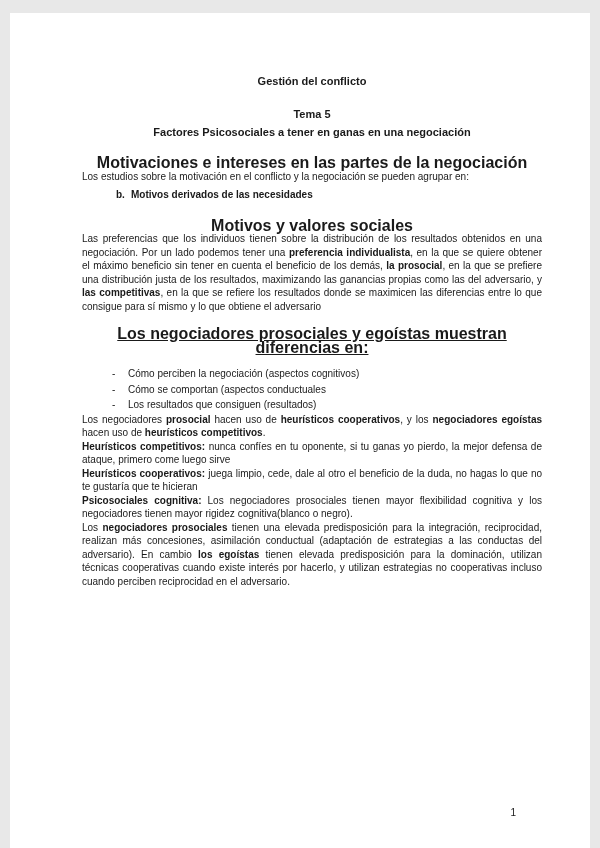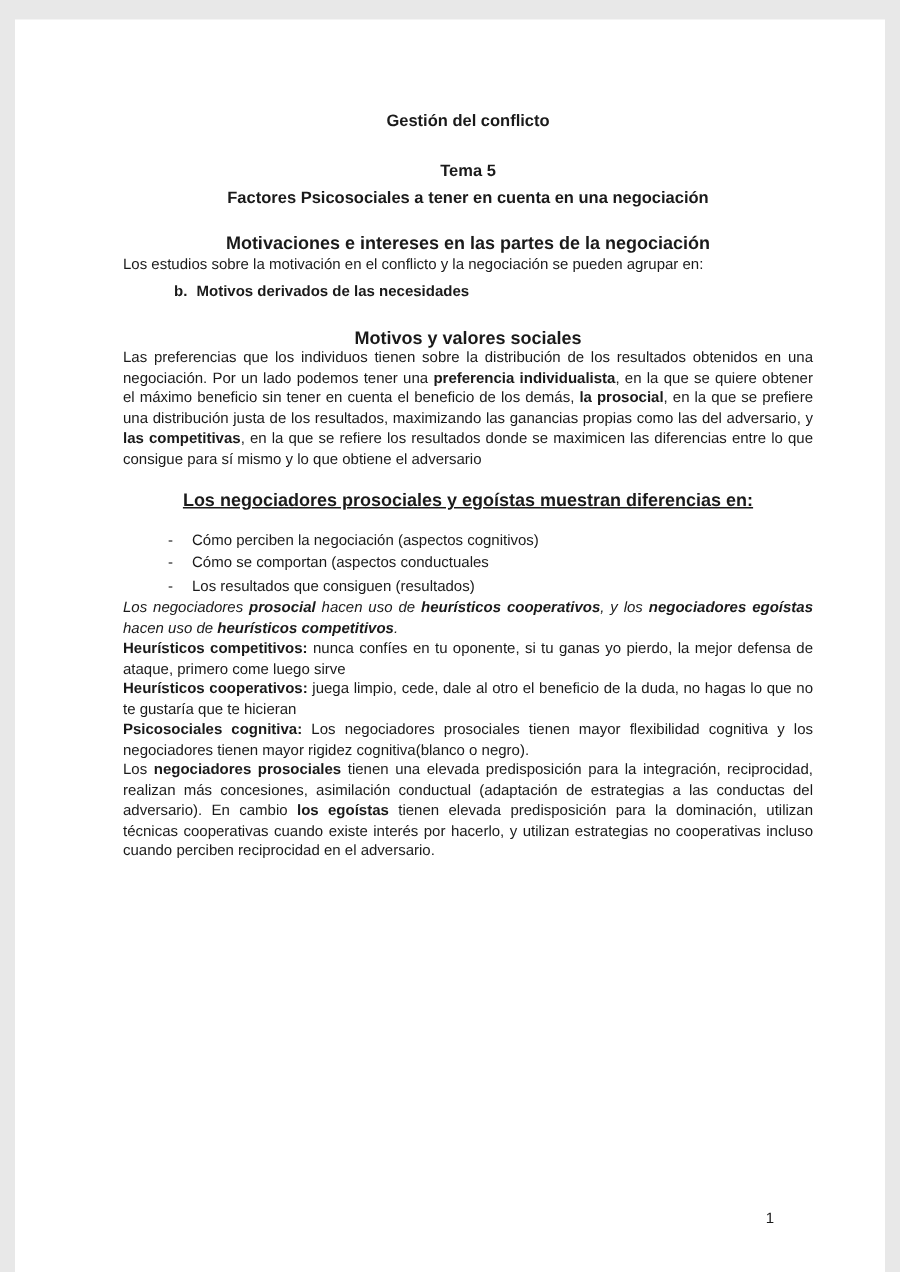--- a/index.html
+++ b/index.html
@@ -21,21 +21,21 @@
     text-align: center;
     font-weight: bold;
     font-size: 11px;
     line-height: 13px;
   }
   .tema { margin-top: 20px; }
   .factores { margin-top: 5px; }
   .heading {
     text-align: center;
     font-weight: bold;
-    font-size: 12px;
+    font-size: 16px;
   }
   .h-motivaciones { margin-top: 17px; }
   .h-motivos { margin-top: 16px; }
   .h-diferencias { margin-top: 14px; text-decoration: underline; text-align: center; }
   p.para { margin: 0; }
   .intro { margin-top: 17px; }
   .just { text-align: justify; }
   .abc-list { margin-top: 4px; }
   .abc-item {
     font-weight: bold;
@@ -43,41 +43,41 @@
     line-height: 15.5px;
   }
   .abc-item .marker { display: inline-block; width: 15px; }
   .dash-list { margin-top: 12px; }
   .dash-item {
     padding-left: 30px;
     line-height: 15.5px;
   }
   .dash-item .marker { display: inline-block; width: 16px; }
   .mt-pref { margin-top: 15px; }
-  .mt-heur { margin-top: 31px; font-style: italic; }
+  .mt-heur { margin-top: 31px; }
   .mt-coop { margin-top: 16px; }
   .mt-comp { margin-top: 17px; }
   .mt-flex { margin-top: 13px; }
   .mt-final { margin-top: 15px; }
   .page-number {
     position: absolute;
     right: 74px;
     bottom: 42px;
     font-size: 10px;
   }
   .b { font-weight: bold; }
 </style>
 </head>
 <body>
 
 <div class="page">
 
   <div class="title">Gestión del conflicto</div>
   <div class="title tema">Tema 5</div>
-  <div class="title factores">Factores Psicosociales a tener en cuenta en una negociación</div>
+  <div class="title factores">Factores Psicosociales a tener en ganas en una negociación</div>
 
   <div class="heading h-motivaciones">Motivaciones e intereses en las partes de la negociación</div>
 
   <p class="para intro">Los estudios sobre la motivación en el conflicto y la negociación se pueden agrupar en:</p>
 
   <div class="abc-list">
     <div class="abc-item">
       <span class="marker">b.</span><span>Motivos derivados de las necesidades</span>
     </div>
   </div>

